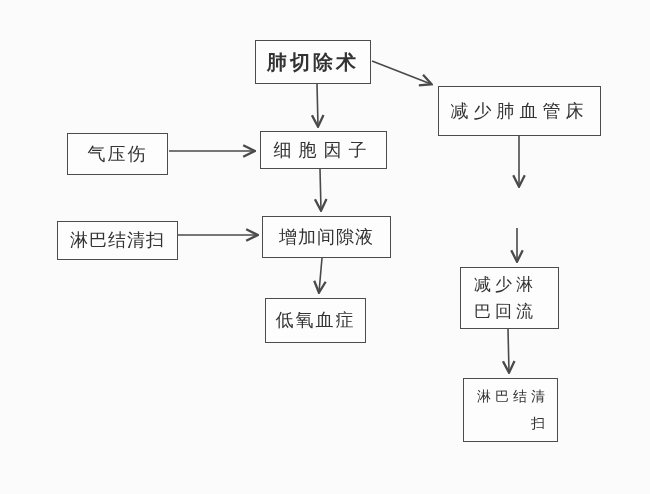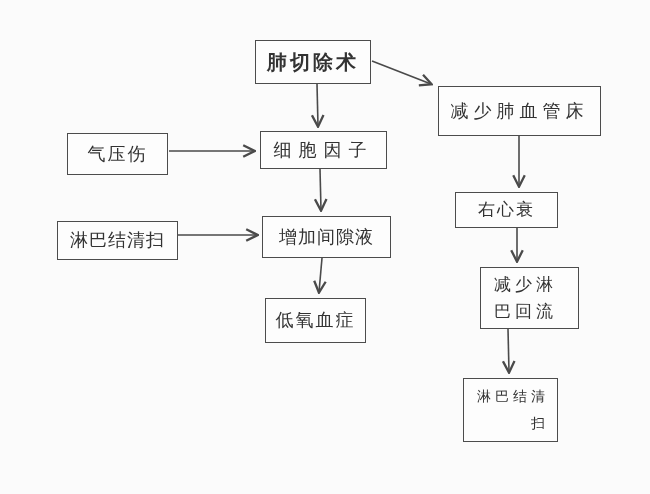--- a/index.html
+++ b/index.html
@@ -27,21 +27,21 @@
   .node span{display:block;}
   #n-pneu {left:255px;top:40px; width:116px;height:44px;font-size:20px;font-weight:700;letter-spacing:3px;}
   #n-rpvb {left:438px;top:86px; width:163px;height:50px;font-size:18px;letter-spacing:5px;}
   #n-cyto {left:260px;top:131px;width:127px;height:38px;font-size:18px;letter-spacing:7px;}
   #n-baro {left:67px; top:133px;width:101px;height:42px;font-size:18px;letter-spacing:2px;}
   #n-fluid{left:57px; top:221px;width:121px;height:39px;font-size:18px;letter-spacing:1px;}
   #n-iif  {left:262px;top:216px;width:129px;height:42px;font-size:18px;letter-spacing:1px;}
   #n-hypo {left:265px;top:298px;width:101px;height:45px;font-size:18px;letter-spacing:2px;}
   #n-rhf  {left:455px;top:192px;width:103px;height:36px;font-size:17px;letter-spacing:2px;}
   #n-rlr  {left:460px;top:267px;width:99px; height:62px;font-size:17px;letter-spacing:4px;
-           line-height:27px;justify-content:flex-start;text-align:left;padding:0 10px 0 13px;margin-left:20px;}
+           line-height:27px;justify-content:flex-start;text-align:left;padding:0 10px 0 13px;}
   #n-lnd  {left:463px;top:378px;width:95px; height:64px;font-size:14px;letter-spacing:4px;
            line-height:27px;justify-content:flex-start;text-align:right;padding:0 8px 0 13px;}
 </style>
 </head>
 <body>
 
 <div class="stage">
 
   <svg class="edges" viewBox="0 0 650 494" xmlns="http://www.w3.org/2000/svg">
     <defs>
@@ -83,23 +83,20 @@
   </div>
 
   <div class="node" id="n-iif">
     <span>增加间隙液</span>
   </div>
 
   <div class="node" id="n-hypo">
     <span>低氧血症</span>
   </div>
 
-  <div class="node" id="n-rhf">
-    <span>右心衰</span>
-  </div>
 
   <div class="node" id="n-rlr">
     <span>减少淋巴回流</span>
   </div>
 
   <div class="node" id="n-lnd">
     <span>淋巴结清扫</span>
   </div>
 
 </div>

